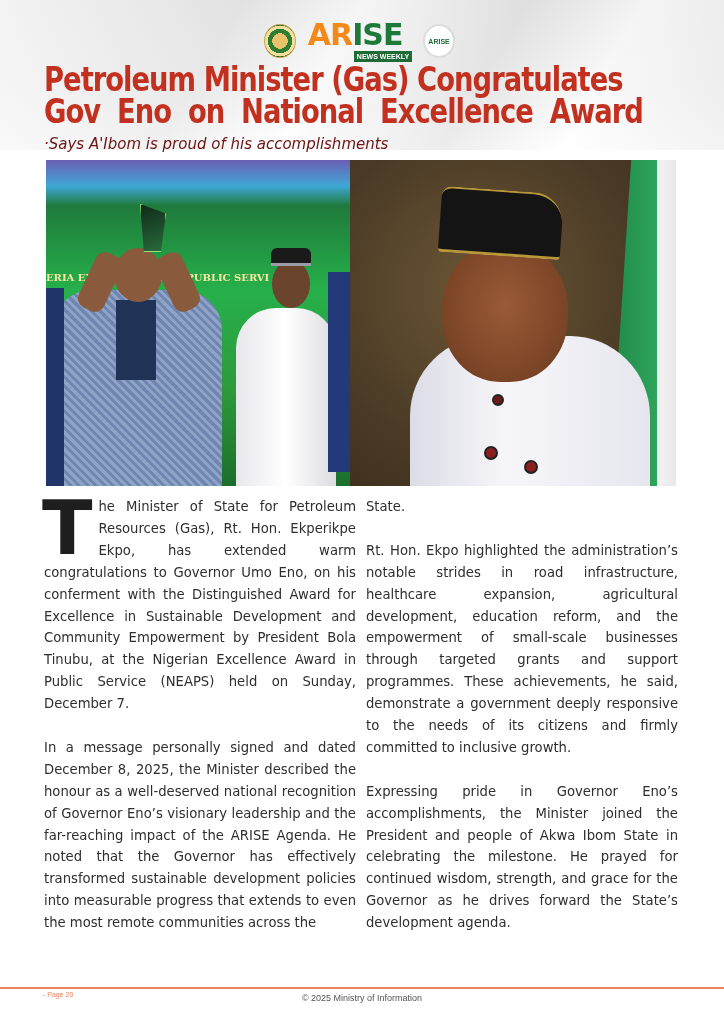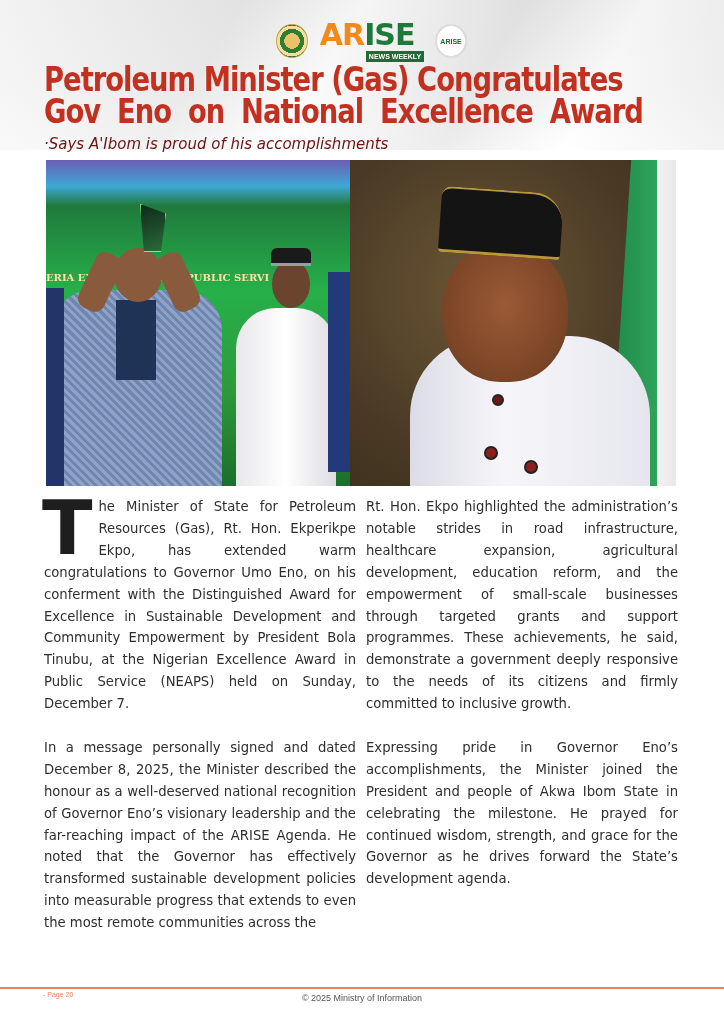--- a/index.html
+++ b/index.html
@@ -10,21 +10,21 @@
     color: #2b2b2b;
     position: relative;
   }
   .top-bg {
     position: absolute; left: 0; top: 0; width: 724px; height: 150px;
     background:
       linear-gradient(120deg, rgba(255,255,255,0.5) 0%, rgba(220,220,220,0.4) 30%, rgba(255,255,255,0.6) 45%, rgba(215,215,215,0.45) 65%, rgba(255,255,255,0.55) 80%, rgba(225,225,225,0.4) 100%),
       linear-gradient(180deg, #e6e6e6 0%, #f2f2f2 60%, #ffffff 100%);
   }
   .masthead {
-    position: absolute; left: 276px; top: 20px; width: 190px; height: 42px;
+    position: absolute; left: 264px; top: 20px; width: 190px; height: 42px;
     display: flex; align-items: center; gap: 12px;
   }
   .seal {
     width: 34px; height: 34px; border-radius: 50%;
     background: radial-gradient(circle, #e8c36a 0 35%, #2e7d32 36% 55%, #f3e0a0 56% 70%, #1b5e20 71% 100%);
     border: 1px solid #c9a74c;
   }
   .brand { position: relative; width: 112px; height: 42px; }
   .brand-word {
     position: absolute; left: 0; top: -2px;
@@ -154,19 +154,20 @@
   <div class="shape" style="left:134px;top:286px;width:14px;height:14px;border-radius:50%;background:#8a2020;border:2px solid #222;"></div>
   <div class="shape" style="left:174px;top:300px;width:14px;height:14px;border-radius:50%;background:#8a2020;border:2px solid #222;"></div>
 </div>
 
 <div class="body-col col-left">
   <p class="para"><span class="dropcap">T</span><span>he Minister of State for Petroleum Resources (Gas), Rt. Hon. Ekperikpe Ekpo, has extended warm congratulations to Governor Umo Eno, on his conferment with the Distinguished Award for Excellence in Sustainable Development and Community Empowerment by President Bola Tinubu, at the Nigerian Excellence Award in Public Service (NEAPS) held on Sunday, December 7.</span></p>
   <p class="para">In a message personally signed and dated December 8, 2025, the Minister described the honour as a well-deserved national recognition of Governor Eno’s visionary leadership and the far-reaching impact of the ARISE Agenda. He noted that the Governor has effectively transformed sustainable development policies into measurable progress that extends to even the most remote communities across the</p>
 </div>
 
 <div class="body-col col-right">
+  <p class="para">State.</p>
   <p class="para">Rt. Hon. Ekpo highlighted the administration’s notable strides in road infrastructure, healthcare expansion, agricultural development, education reform, and the empowerment of small-scale businesses through targeted grants and support programmes. These achievements, he said, demonstrate a government deeply responsive to the needs of its citizens and firmly committed to inclusive growth.</p>
   <p class="para">Expressing pride in Governor Eno’s accomplishments, the Minister joined the President and people of Akwa Ibom State in celebrating the milestone. He prayed for continued wisdom, strength, and grace for the Governor as he drives forward the State’s development agenda.</p>
 </div>
 
 <div class="footer-line"></div>
 <div class="page-num">- Page 20</div>
 <div class="copyright">© 2025 Ministry of Information</div>
 
 </body></html>

